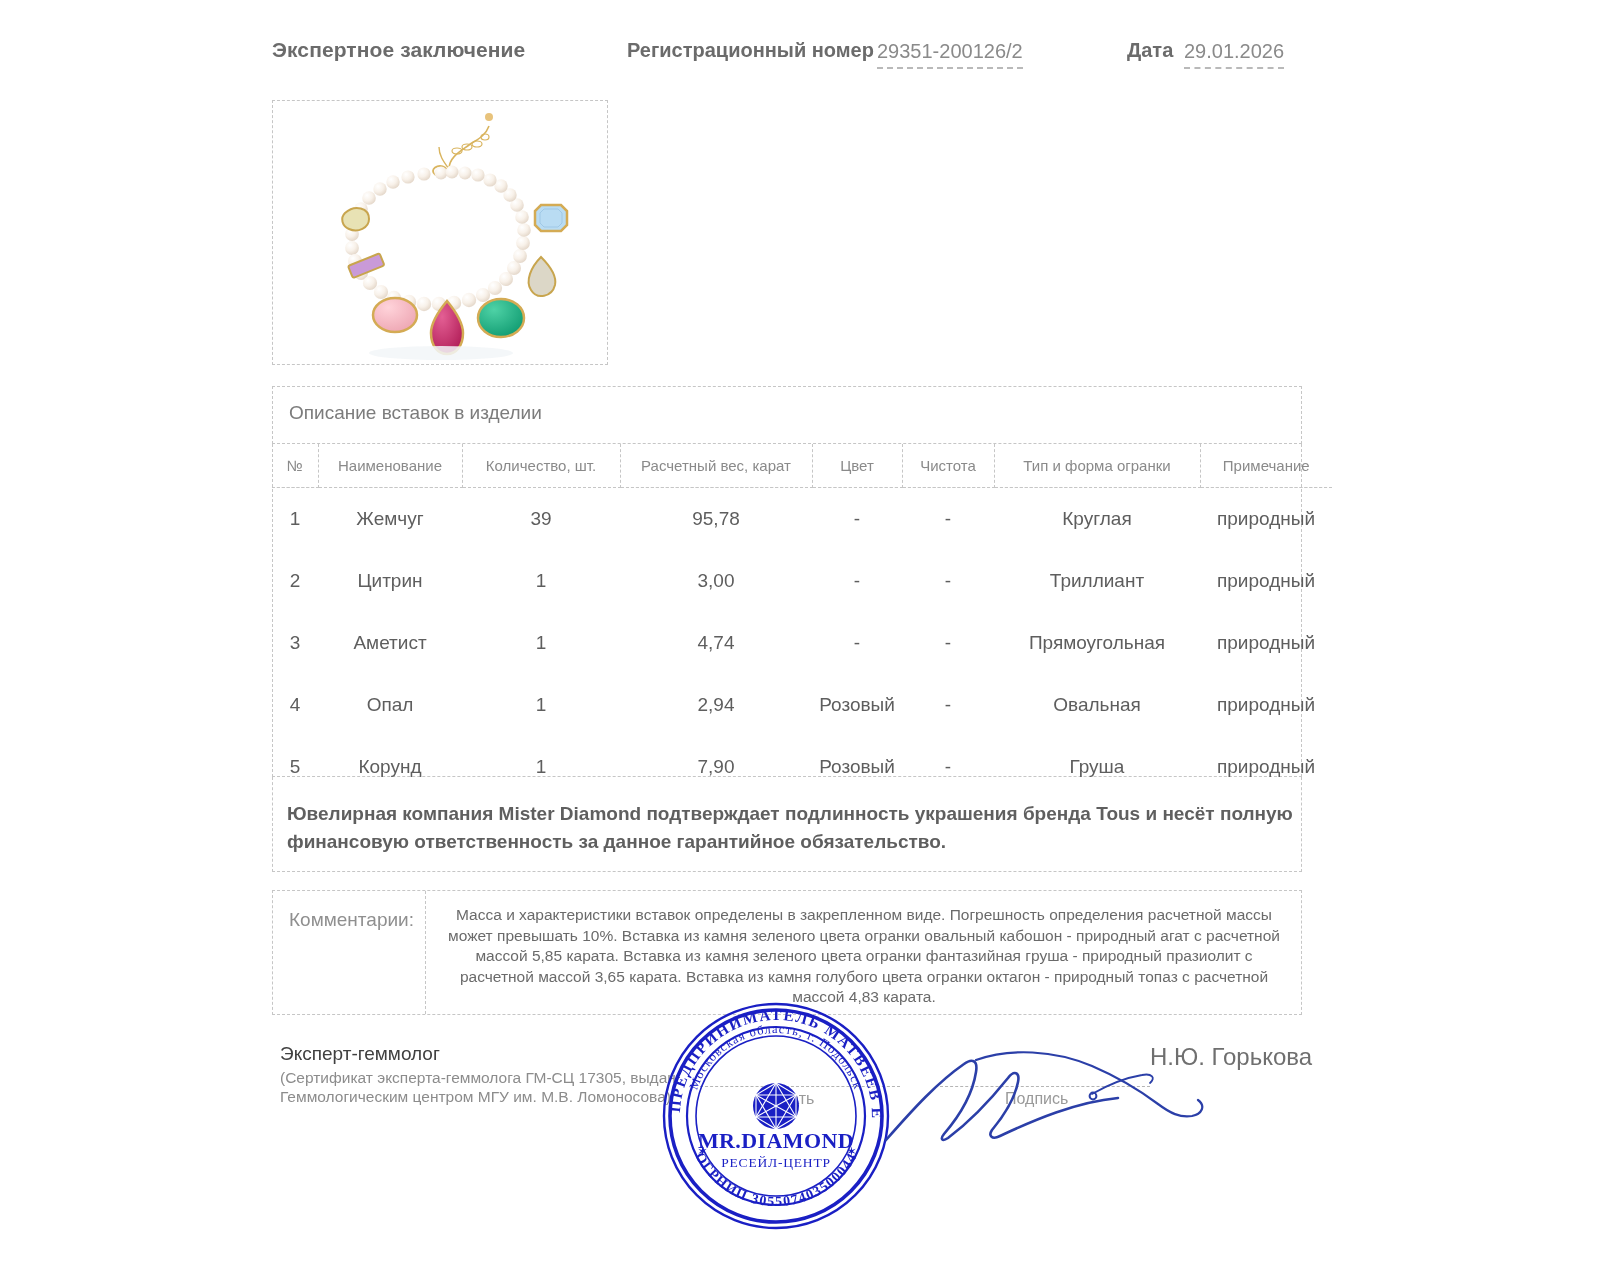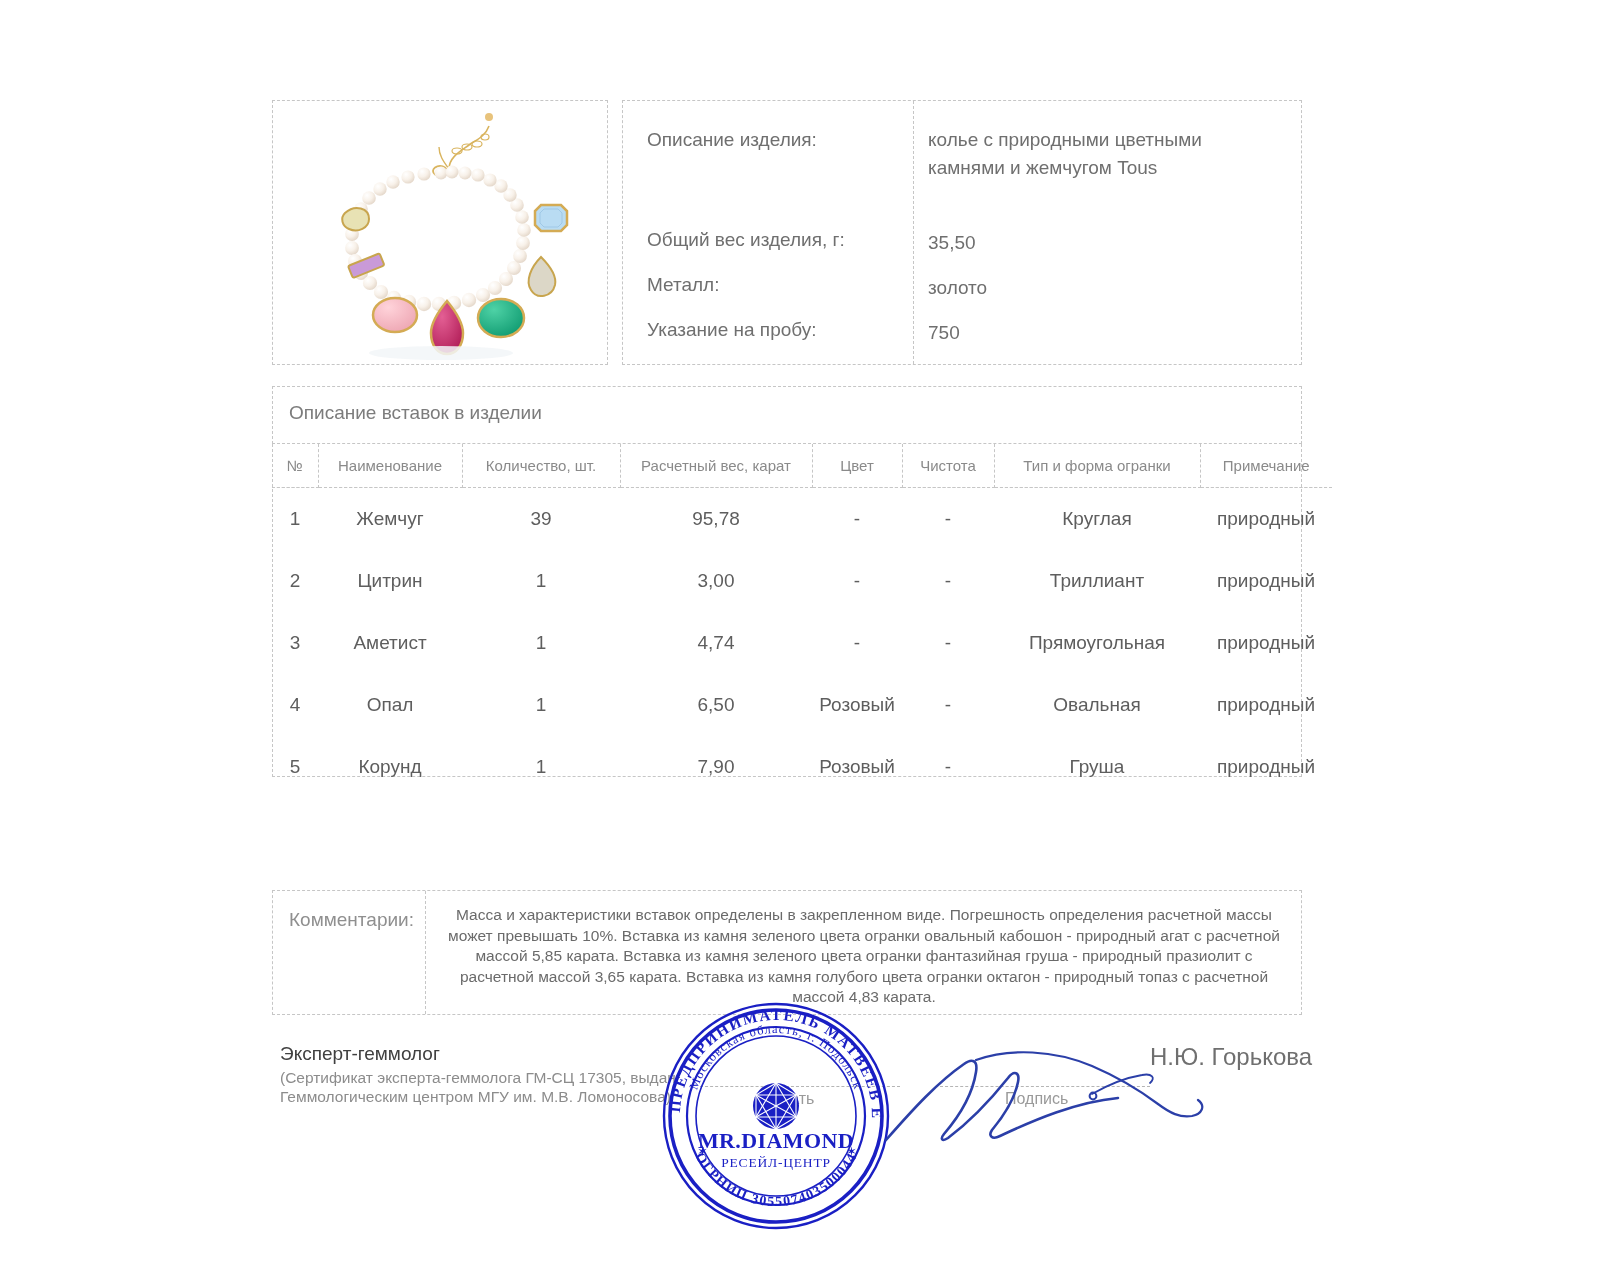--- a/index.html
+++ b/index.html
@@ -303,20 +303,27 @@
     width: 350px;
     height: 130px;
     pointer-events: none;
   }
 </style>
 </head>
 <body>
 
 <div class="page">
 
+  <div class="header">
+    <div class="hdr-title">Экспертное заключение</div>
+    <div class="hdr-reg-label">Регистрационный номер</div>
+    <div class="hdr-reg-value">29351-200126/2</div>
+    <div class="hdr-date-label">Дата</div>
+    <div class="hdr-date-value">29.01.2026</div>
+  </div>
 
   <div class="dbox photo-panel">
     <div class="necklace-wrap">
       <svg viewBox="0 0 336 265" width="336" height="265" xmlns="http://www.w3.org/2000/svg">
         <defs>
           <radialGradient id="pg" cx="35%" cy="30%" r="75%">
             <stop offset="0%" stop-color="#ffffff"></stop>
             <stop offset="55%" stop-color="#f8f1e9"></stop>
             <stop offset="100%" stop-color="#e3d6c8"></stop>
           </radialGradient>
@@ -415,35 +422,20 @@
         <g transform="translate(262,104)">
           <path d="M6 0 H26 L32 6 V20 L26 26 H6 L0 20 V6 Z" fill="#b9dcf3" stroke="#d4ab54" stroke-width="2.5"></path>
           <path d="M9 4 H23 L27 8 V18 L23 22 H9 L5 18 V8 Z" fill="none" stroke="#9fc8e6" stroke-width="1"></path>
         </g>
 
         <ellipse cx="168" cy="252" rx="72" ry="7" fill="#f2f6f8" opacity="0.85"></ellipse>
       </svg>
     </div>
   </div>
 
-  <div class="dbox spec-panel">
-    <div class="spec-divider"></div>
-
-    <div class="spec-row" style="top:28px;">Описание изделия:</div>
-    <div class="spec-val" style="top:25px; width:355px;">колье с природными цветными камнями и жемчугом Tous</div>
-
-    <div class="spec-row" style="top:128px;">Общий вес изделия, г:</div>
-    <div class="spec-val" style="top:128px;">35,50</div>
-
-    <div class="spec-row" style="top:173px;">Металл:</div>
-    <div class="spec-val" style="top:173px;">золото</div>
-
-    <div class="spec-row" style="top:218px;">Указание на пробу:</div>
-    <div class="spec-val" style="top:218px;">750</div>
-  </div>
 
   <div class="dbox inserts-title-box">
     <div class="inserts-title">Описание вставок в изделии</div>
   </div>
 
   <div class="dbox table-box"></div>
   <table class="gems">
     <colgroup>
       <col class="c-num">
         <col class="c-name">
@@ -494,39 +486,42 @@
         <td>4,74</td>
         <td>-</td>
         <td>-</td>
         <td>Прямоугольная</td>
         <td>природный</td>
       </tr>
       <tr>
         <td>4</td>
         <td>Опал</td>
         <td>1</td>
-        <td>6,50</td>
+        <td>2,94</td>
         <td>Розовый</td>
         <td>-</td>
         <td>Овальная</td>
         <td>природный</td>
       </tr>
       <tr>
         <td>5</td>
         <td>Корунд</td>
         <td>1</td>
         <td>7,90</td>
         <td>Розовый</td>
         <td>-</td>
         <td>Груша</td>
         <td>природный</td>
       </tr>
     </tbody>
   </table>
 
+  <div class="dbox guarantee-box">
+    <div class="guarantee-text">Ювелирная компания Mister Diamond подтверждает подлинность украшения бренда Tous и несёт полную финансовую ответственность за данное гарантийное обязательство.</div>
+  </div>
 
   <div class="dbox comments-box">
     <div class="comments-label">Комментарии:</div>
     <div class="comments-divider"></div>
     <div class="comments-text">Масса и характеристики вставок определены в закрепленном виде. Погрешность определения расчетной массы может превышать 10%. Вставка из камня зеленого цвета огранки овальный кабошон - природный агат с расчетной массой 5,85 карата. Вставка из камня зеленого цвета огранки фантазийная груша - природный празиолит с расчетной массой 3,65 карата. Вставка из камня голубого цвета огранки октагон - природный топаз с расчетной массой 4,83 карата.</div>
   </div>
 
   <div class="footer-expert-title">Эксперт-геммолог</div>
   <div class="footer-expert-sub">(Сертификат эксперта-геммолога ГМ-СЦ 17305, выдан Геммологическим центром МГУ им. М.В. Ломоносова)</div>
 

